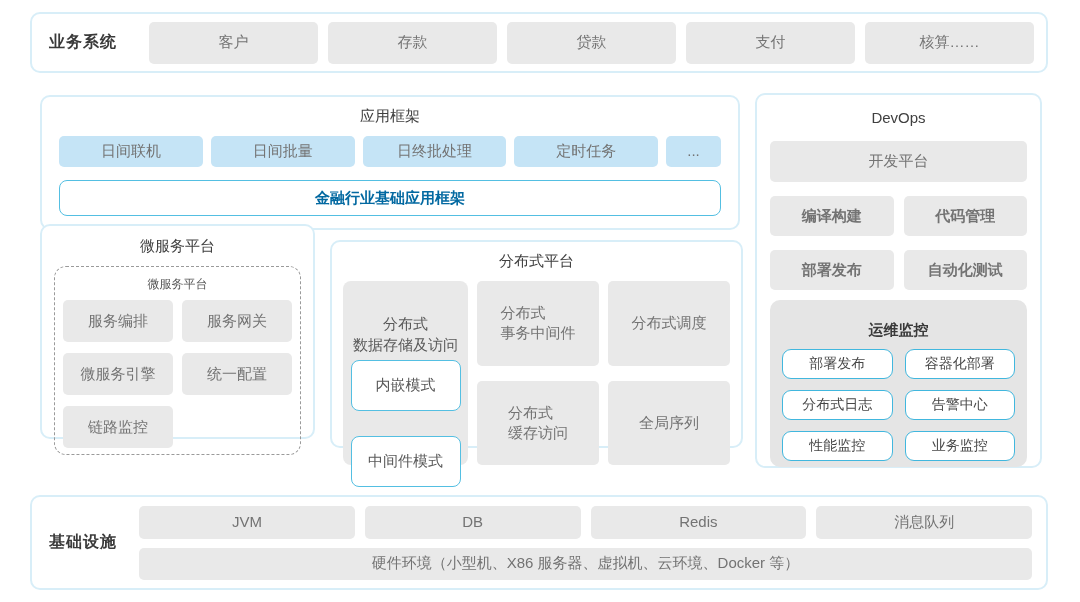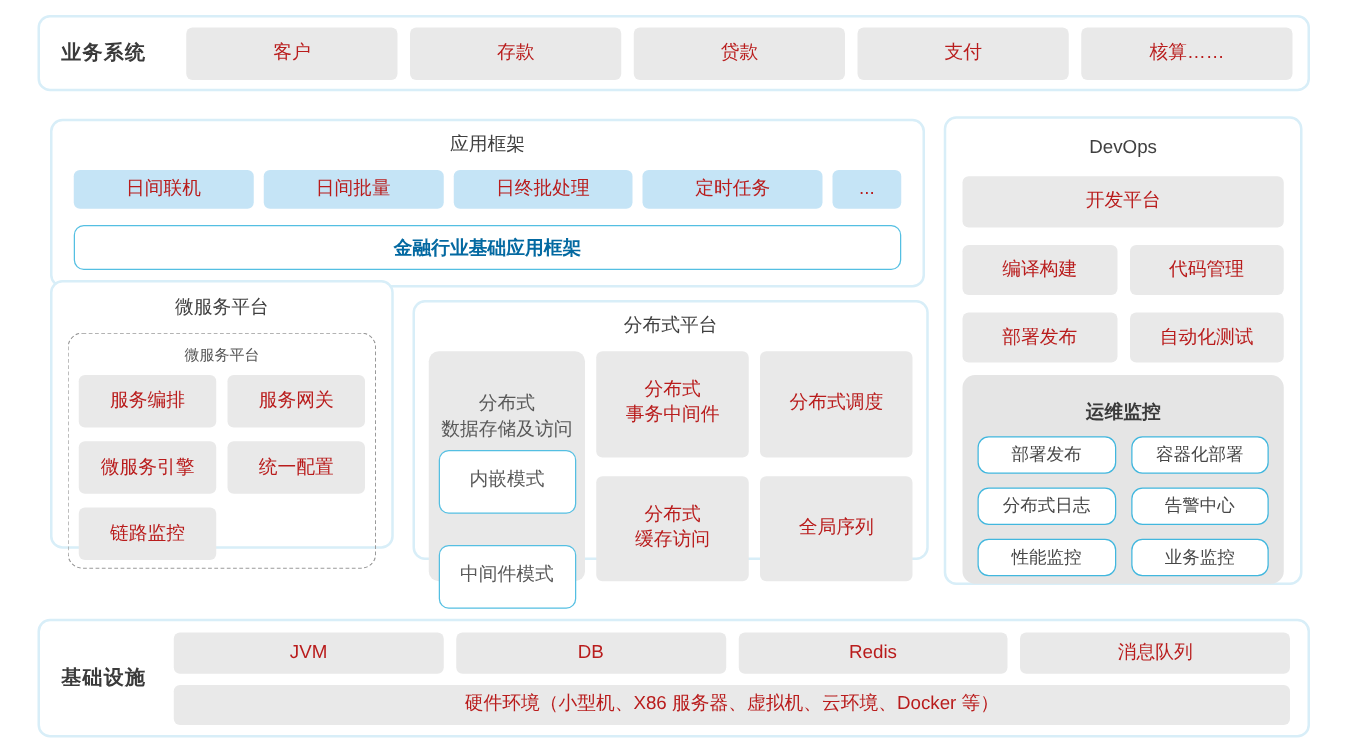--- a/index.html
+++ b/index.html
@@ -15,22 +15,22 @@
   .sec-title{
     text-align:center;font-size:15px;font-weight:500;color:#404040;line-height:20px;
   }
   .side-label{
     font-size:16px;font-weight:600;color:#3a3a3a;width:90px;flex:none;text-align:left;
     letter-spacing:1px;
     font-family:Liberation Mono, monospace;
   }
   .btn{
     display:flex;align-items:center;justify-content:center;
-    border-radius:5px;font-size:15px;color:#b91c1c;
-    box-sizing:border-box;white-space:pre-line;text-align:center;line-height:1.35;
+    border-radius:5px;font-size:15px;color:#737373;
+    box-sizing:border-box;white-space:pre-line;line-height:1.35;
   }
   .gray{background:#e9e9e9;}
   .blue{background:#c5e4f6;}
 
   
   .top-panel{
     left:30px;top:12px;width:1018px;height:61px;
     display:flex;align-items:center;gap:10px;padding:0 12px 0 17px;
   }
   .top-panel .btn{flex:1;height:42px;}
@@ -52,41 +52,41 @@
   .dashed{
     margin:10px 12px 0;height:189px;border:1.5px dashed #9a9a9a;border-radius:12px;
     padding:0 8px;box-sizing:border-box;
   }
   .inner-title{font-size:12px;color:#555;text-align:center;margin-top:10px;line-height:14px;}
   .micro-grid{display:grid;grid-template-columns:1fr 1fr;gap:11px 9px;margin-top:9px;}
   .micro-grid .btn{height:42px;}
 
   
   .dist-panel{left:330px;top:240px;width:413px;height:208px;padding-top:9px;}
-  .dist-body{display:flex;gap:9px;margin:10px 11px 0;height:184px;font-family:Liberation Mono, monospace;}
+  .dist-body{display:flex;gap:9px;margin:10px 11px 0;height:184px;}
   .dist-col1{
     flex:none;width:125px;background:#e9e9e9;border-radius:8px;
     padding-top:13px;box-sizing:border-box;text-align:center;
     font-size:15px;color:#595959;line-height:1.35;white-space:pre-line;
   }
   .mode-box{
     width:108px;height:49px;margin:5px auto 0;background:#fff;
     border:1px solid #54bfe2;border-radius:8px;
     display:flex;align-items:center;justify-content:center;
     font-size:15px;color:#595959;
   }
   .mode-box.first{}
   .dist-col{flex:1;display:flex;flex-direction:column;gap:15px;}
   .dist-col .btn{flex:1;}
 
   
   .devops-panel{left:755px;top:93px;width:287px;height:375px;padding-top:13px;}
   .dev-plat{margin:13px 13px 0;height:41px;}
   .dev-grid{display:grid;grid-template-columns:1fr 1fr;gap:14px 10px;margin:14px 13px 0;}
-  .dev-grid .btn{height:40px;}
+  .dev-grid .btn{height:40px;font-weight:bold;}
   .ops-panel{
     margin:10px 13px 0;height:167px;background:#e5e5e5;border-radius:10px;
     padding:12px 12px;box-sizing:border-box;
   }
   .ops-title{text-align:center;font-size:15px;font-weight:600;color:#3a3a3a;padding-top:9px;line-height:18px;}
   .ops-grid{display:grid;grid-template-columns:1fr 1fr;gap:11px 12px;margin-top:10px;}
   .ops-btn{
     height:30px;background:#fff;border:1.5px solid #41b7de;border-radius:9px;
     display:flex;align-items:center;justify-content:center;
     font-size:14px;color:#474747;box-sizing:border-box;white-space:nowrap;

